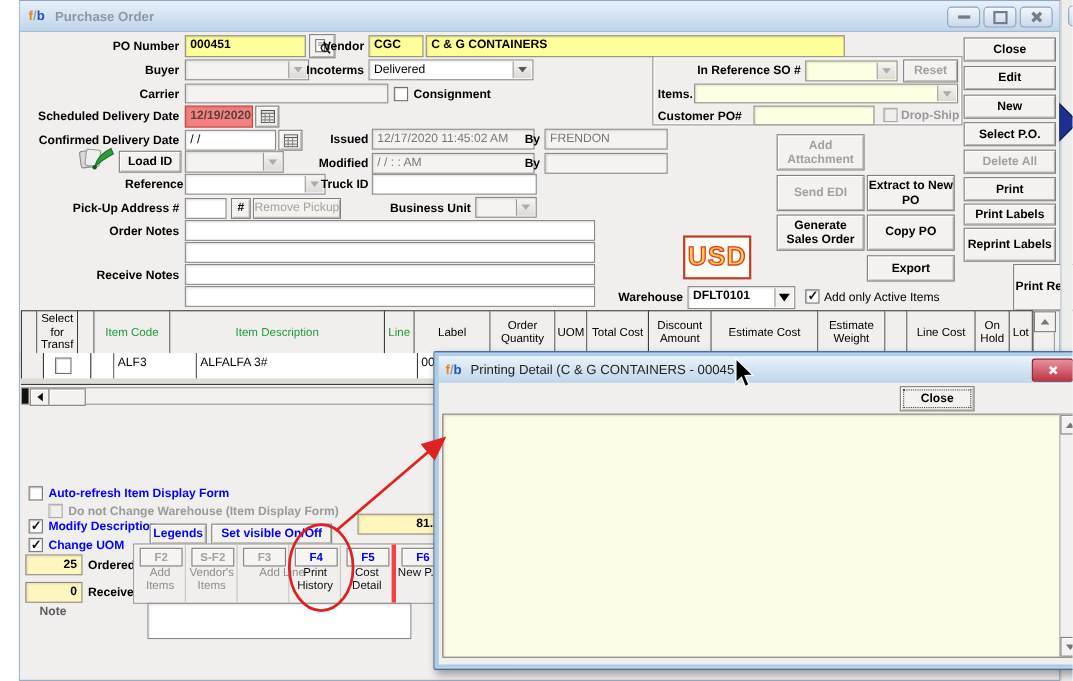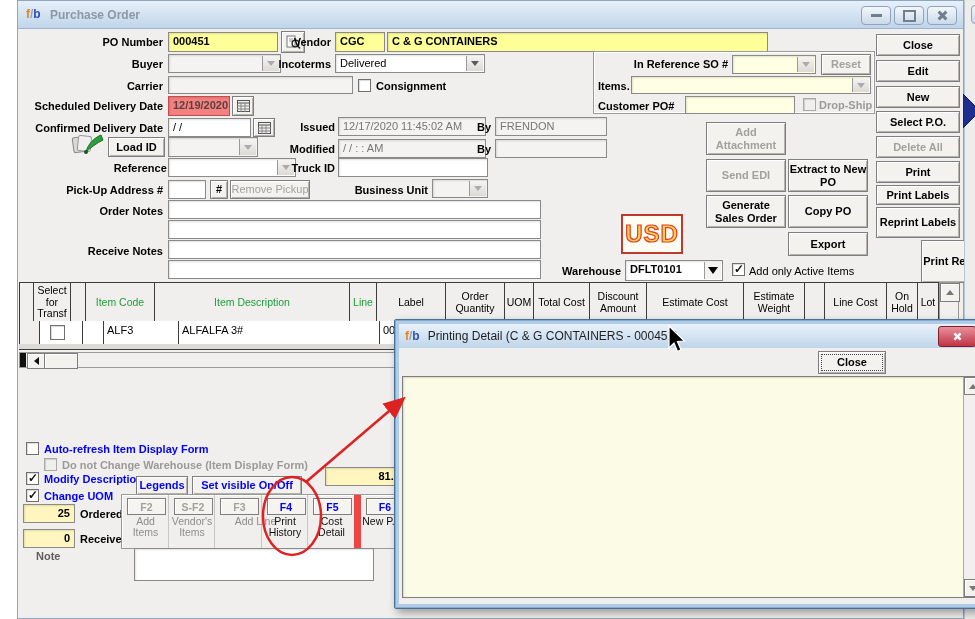--- a/index.html
+++ b/index.html
@@ -314,21 +314,21 @@
         <div class="fk-cap" style="position:absolute;left:1px;top:21px;width:45px;color:#8F8D89;">Vendor's Items</div>
       </div>
       <div style="width:47px;position:relative;border-right:1px solid #C8C6C2;">
         <div class="fk-key" style="position:absolute;left:5px;top:3px;width:37px;height:15px;color:#A3A19D;">F3</div>
         <div class="fk-cap" style="position:absolute;left:18px;top:21px;width:45px;color:#8F8D89;">Add Line</div>
       </div>
       <div style="width:47px;position:relative;border-right:1px solid #C8C6C2;">
         <div class="fk-key" style="position:absolute;left:5px;top:3px;width:37px;height:15px;color:#0000EE;">F4</div>
         <div class="fk-cap" style="position:absolute;left:1px;top:21px;width:45px;color:#111;">Print History</div>
       </div>
-      <div style="width:47px;position:relative;border-right:7px solid #ef4444;">
+      <div style="width:47px;position:relative;border-right:4px solid #ef4444;">
         <div class="fk-key" style="position:absolute;left:5px;top:3px;width:37px;height:15px;color:#0000EE;">F5</div>
         <div class="fk-cap" style="position:absolute;left:1px;top:21px;width:45px;color:#111;">Cost Detail</div>
       </div>
       <div style="width:47px;position:relative;">
         <div class="fk-key" style="position:absolute;left:5px;top:3px;width:37px;height:15px;color:#0000EE;">F6</div>
         <div class="fk-cap" style="position:absolute;left:1px;top:21px;width:45px;color:#111;">New P.O.</div>
       </div>
     </div>
 
     <span class="abs lbl lbl-l" style="left:18px;top:549px;color:#5E5E5E;">Note</span>

